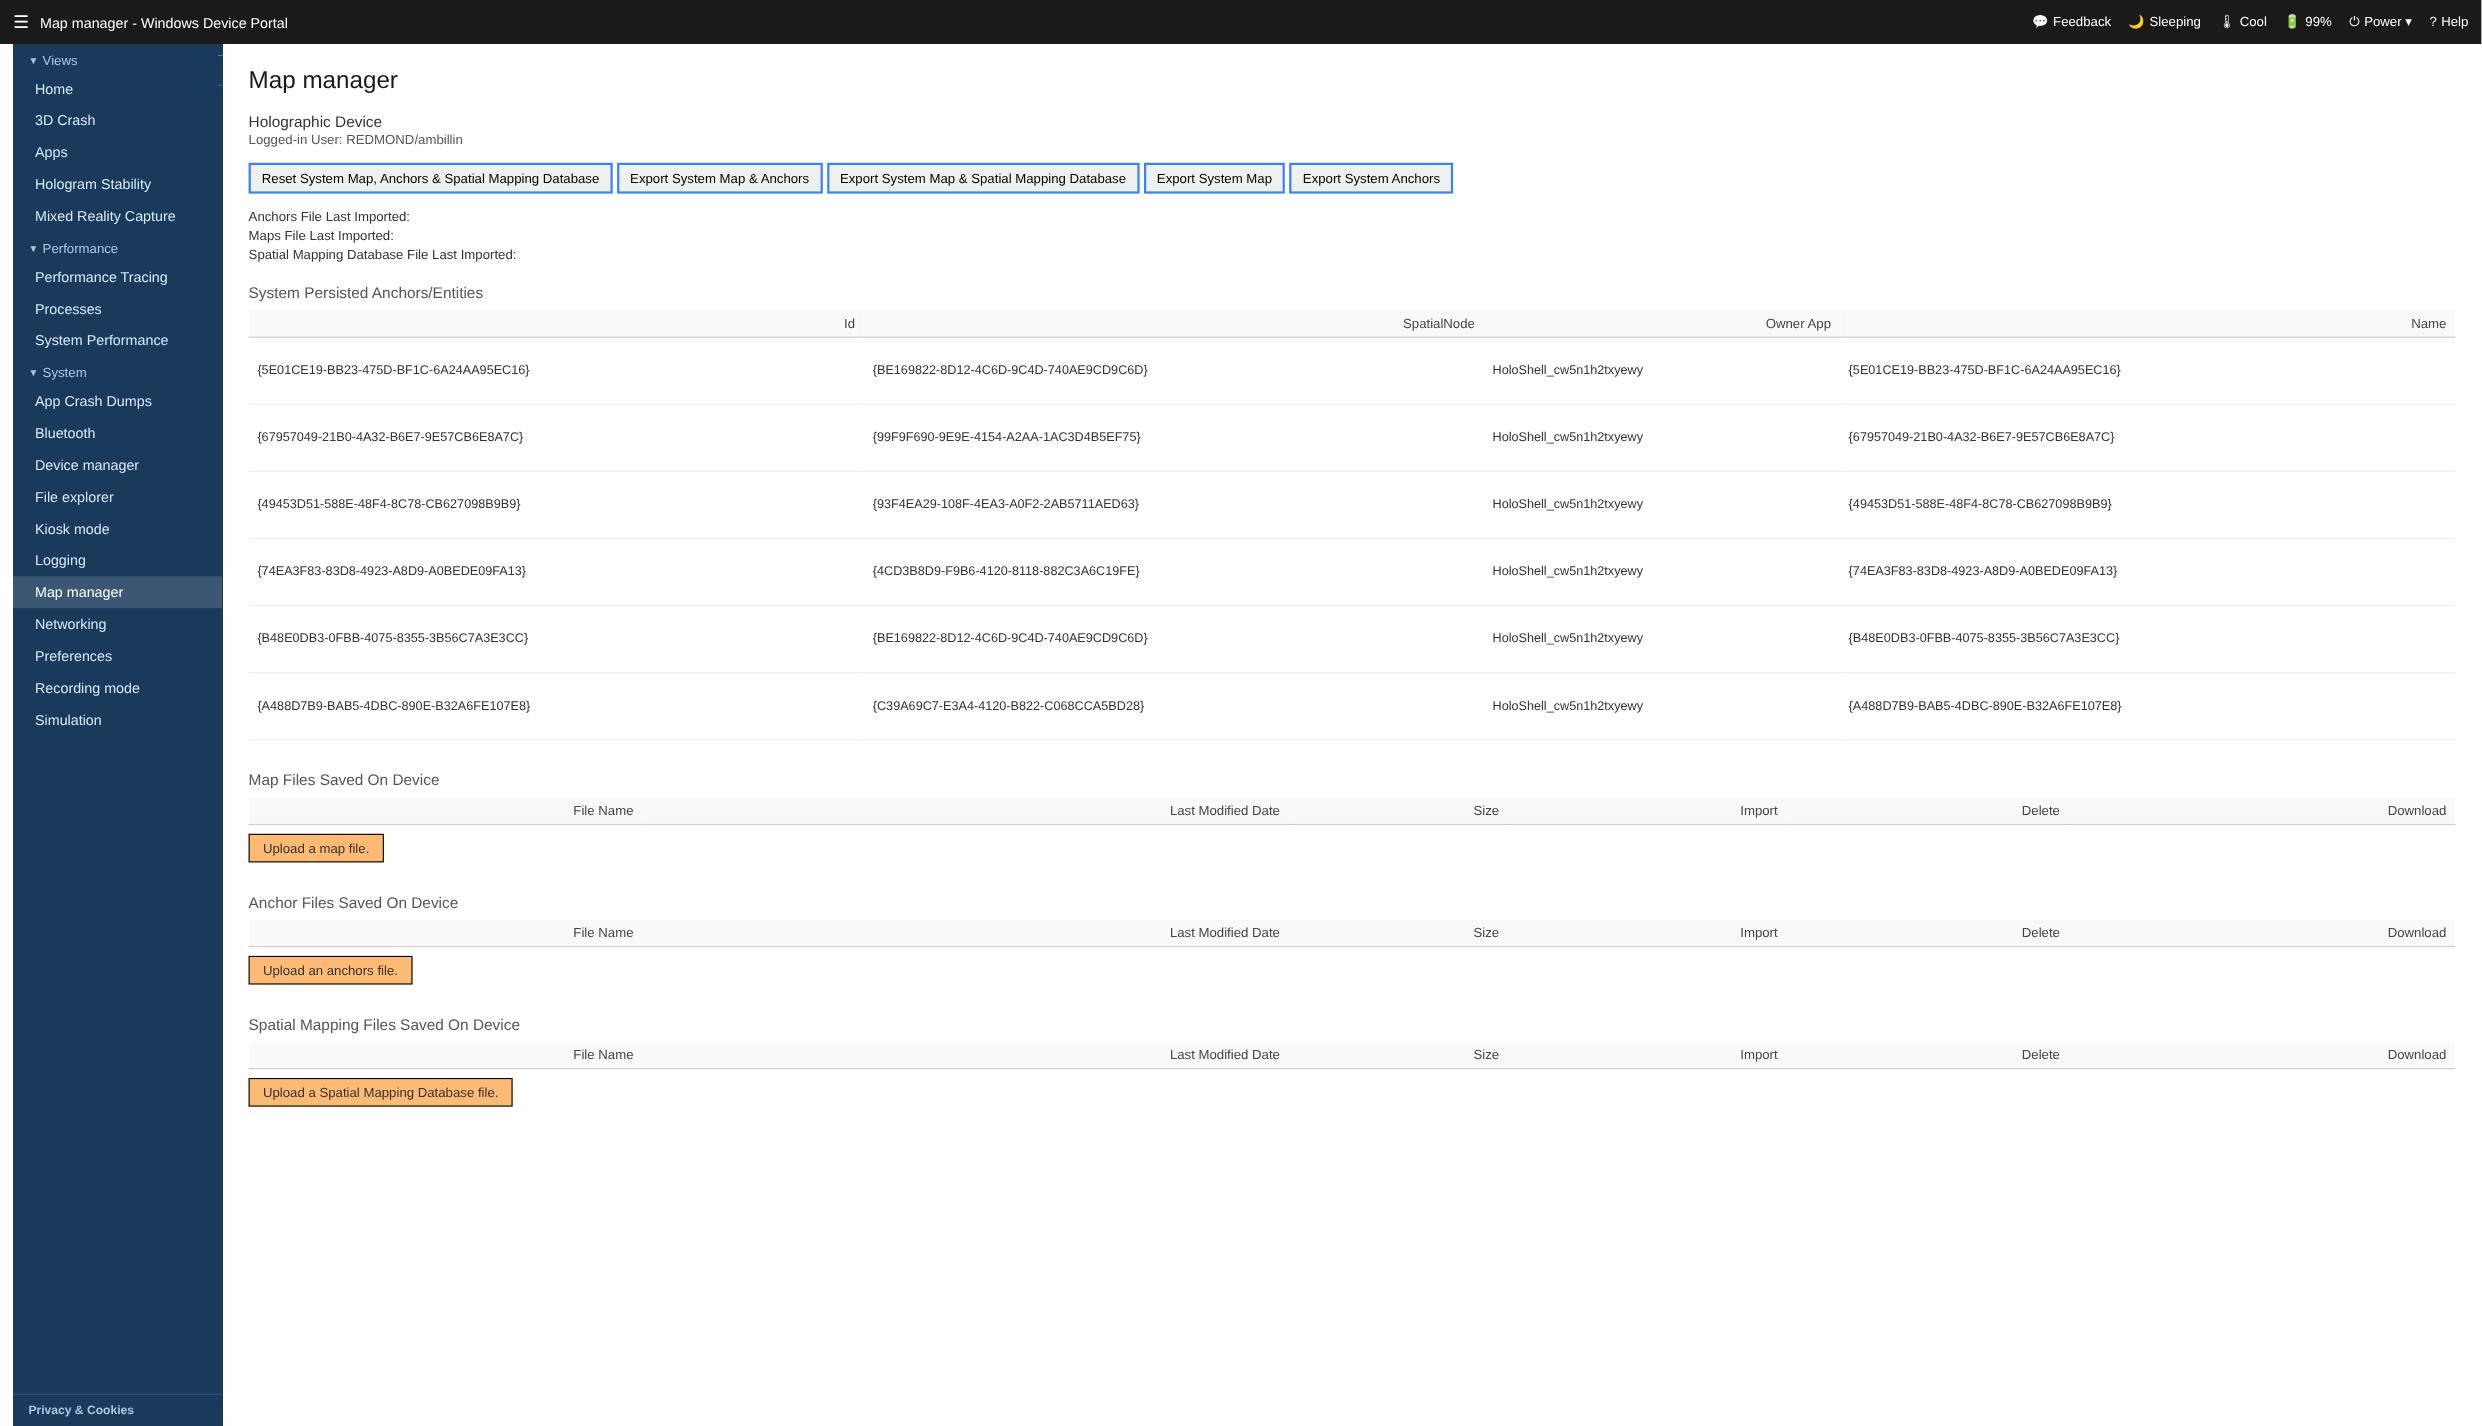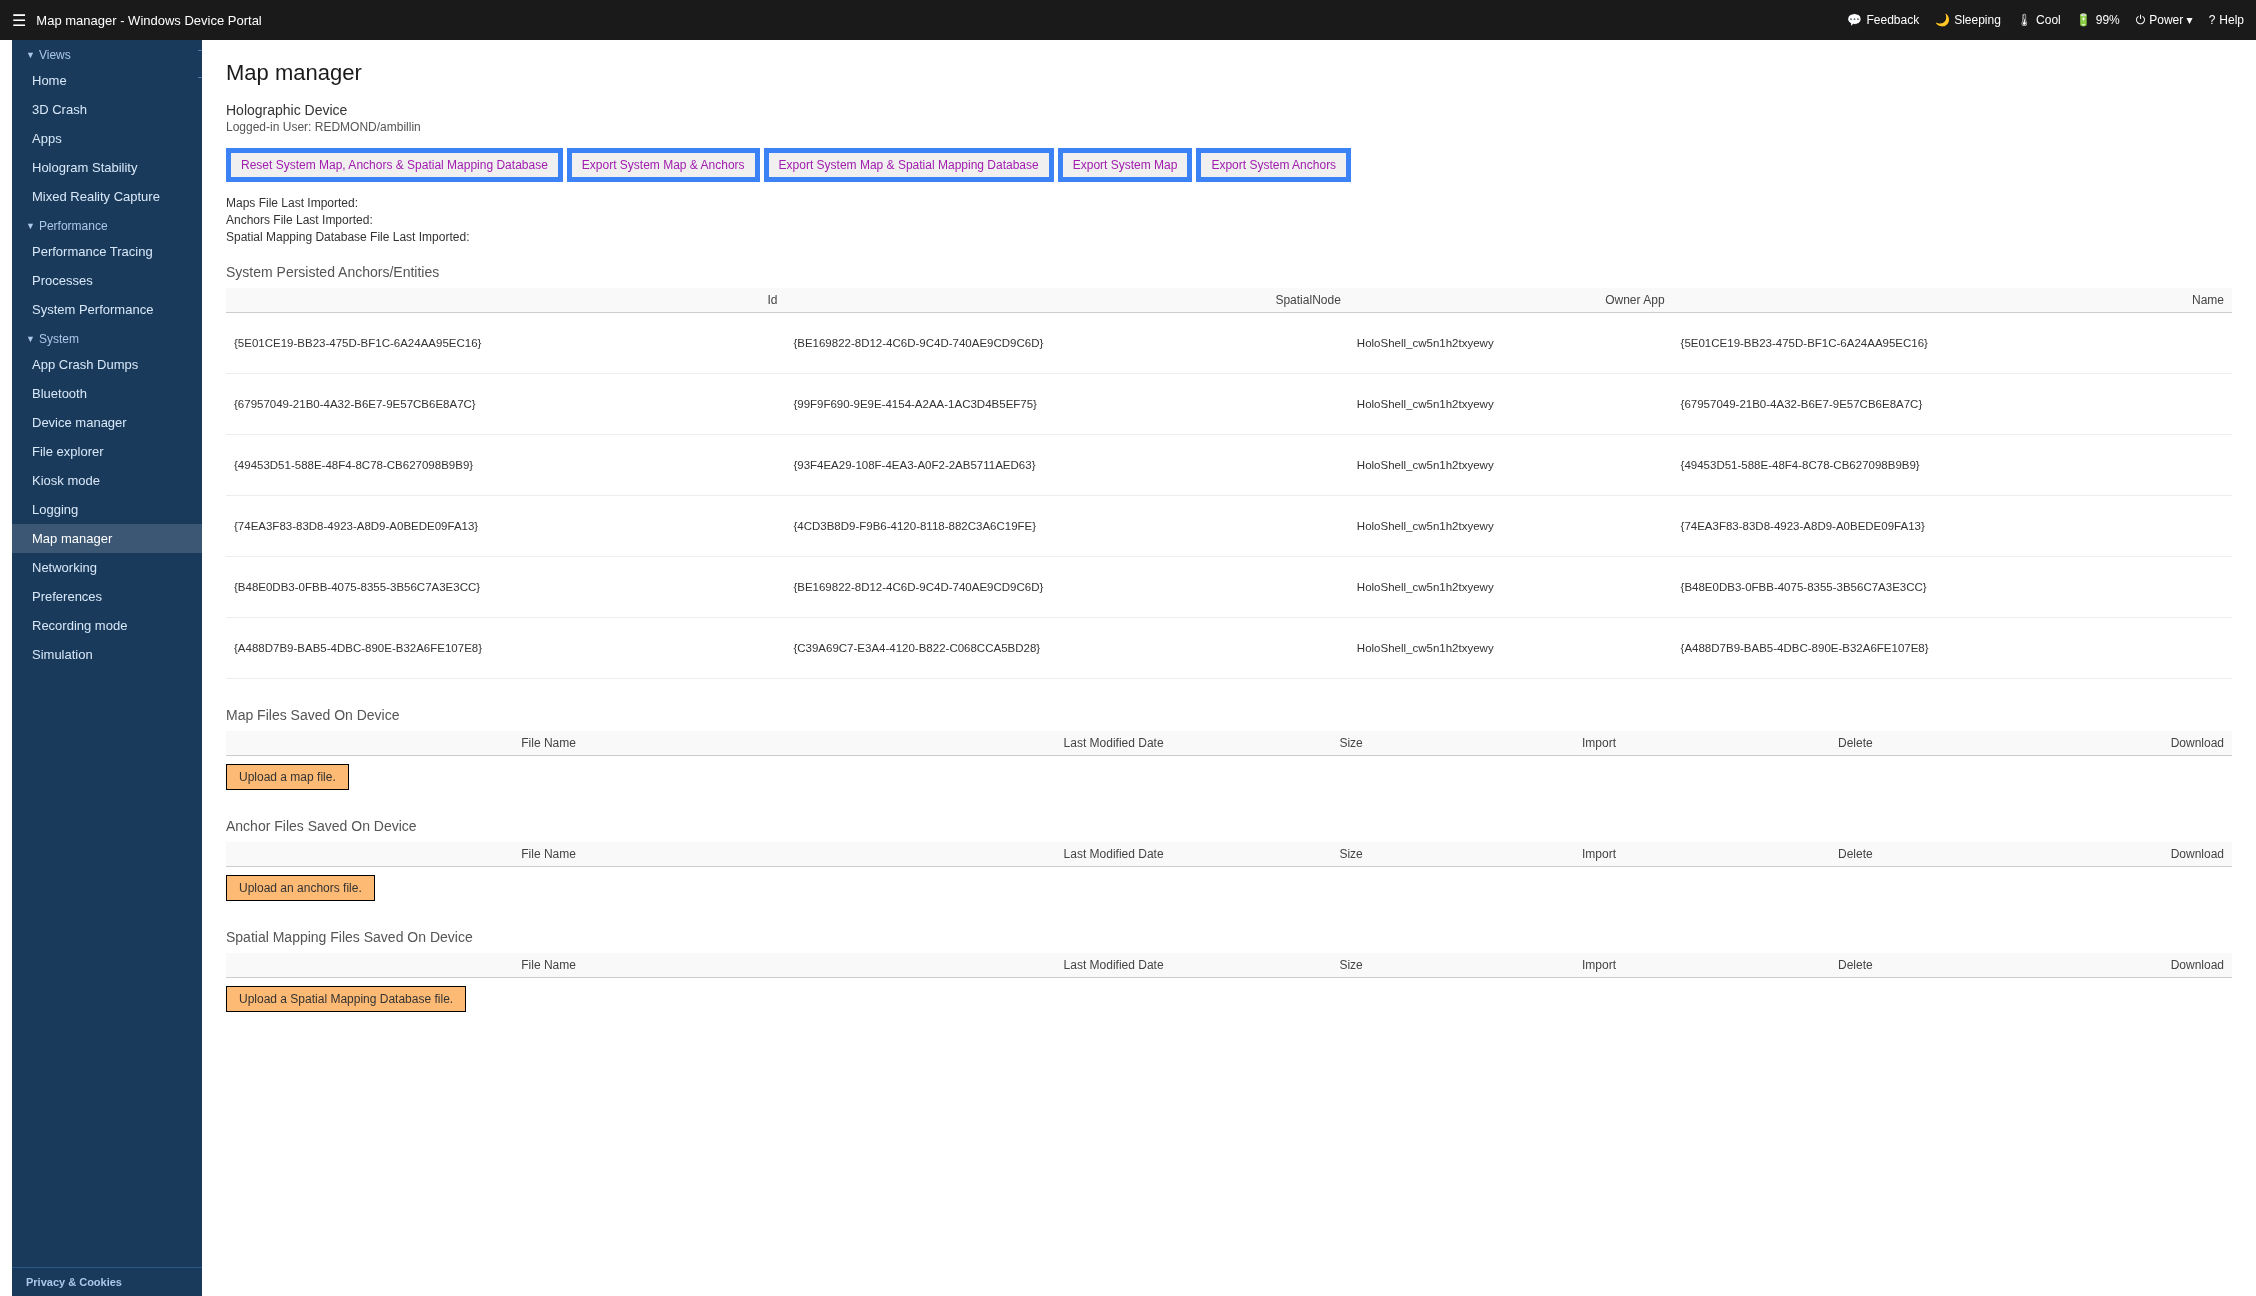--- a/index.html
+++ b/index.html
@@ -101,24 +101,24 @@
 
     .btn-group {
       display: flex;
       gap: 4px;
       flex-wrap: wrap;
       margin-bottom: 14px;
     }
     .btn {
       padding: 5px 10px;
       font-size: 12px;
-      border: 5px solid #3b82f6;
+      border: 2px solid #3b82f6;
       background: #f0f0f0;
       cursor: pointer;
-      color: #a21caf;
+      color: #000000;
     }
 
     .info-lines { margin-bottom: 20px; }
     .info-line { font-size: 12px; color: #333; margin-bottom: 3px; }
 
     .section-title {
       font-size: 14px;
       font-weight: 400;
       color: #555;
       margin-bottom: 8px;
@@ -217,22 +217,22 @@
 
     <div class="btn-group">
       <button class="btn">Reset System Map, Anchors &amp; Spatial Mapping Database</button>
       <button class="btn">Export System Map &amp; Anchors</button>
       <button class="btn">Export System Map &amp; Spatial Mapping Database</button>
       <button class="btn">Export System Map</button>
       <button class="btn">Export System Anchors</button>
     </div>
 
     <div class="info-lines">
+      <div class="info-line">Anchors File Last Imported:</div>
       <div class="info-line">Maps File Last Imported:</div>
-      <div class="info-line">Anchors File Last Imported:</div>
       <div class="info-line">Spatial Mapping Database File Last Imported:</div>
     </div>
 
     <div class="section-title">System Persisted Anchors/Entities</div>
 
     <table>
       <thead>
         <tr>
           <th>Id</th>
           <th>SpatialNode</th>

